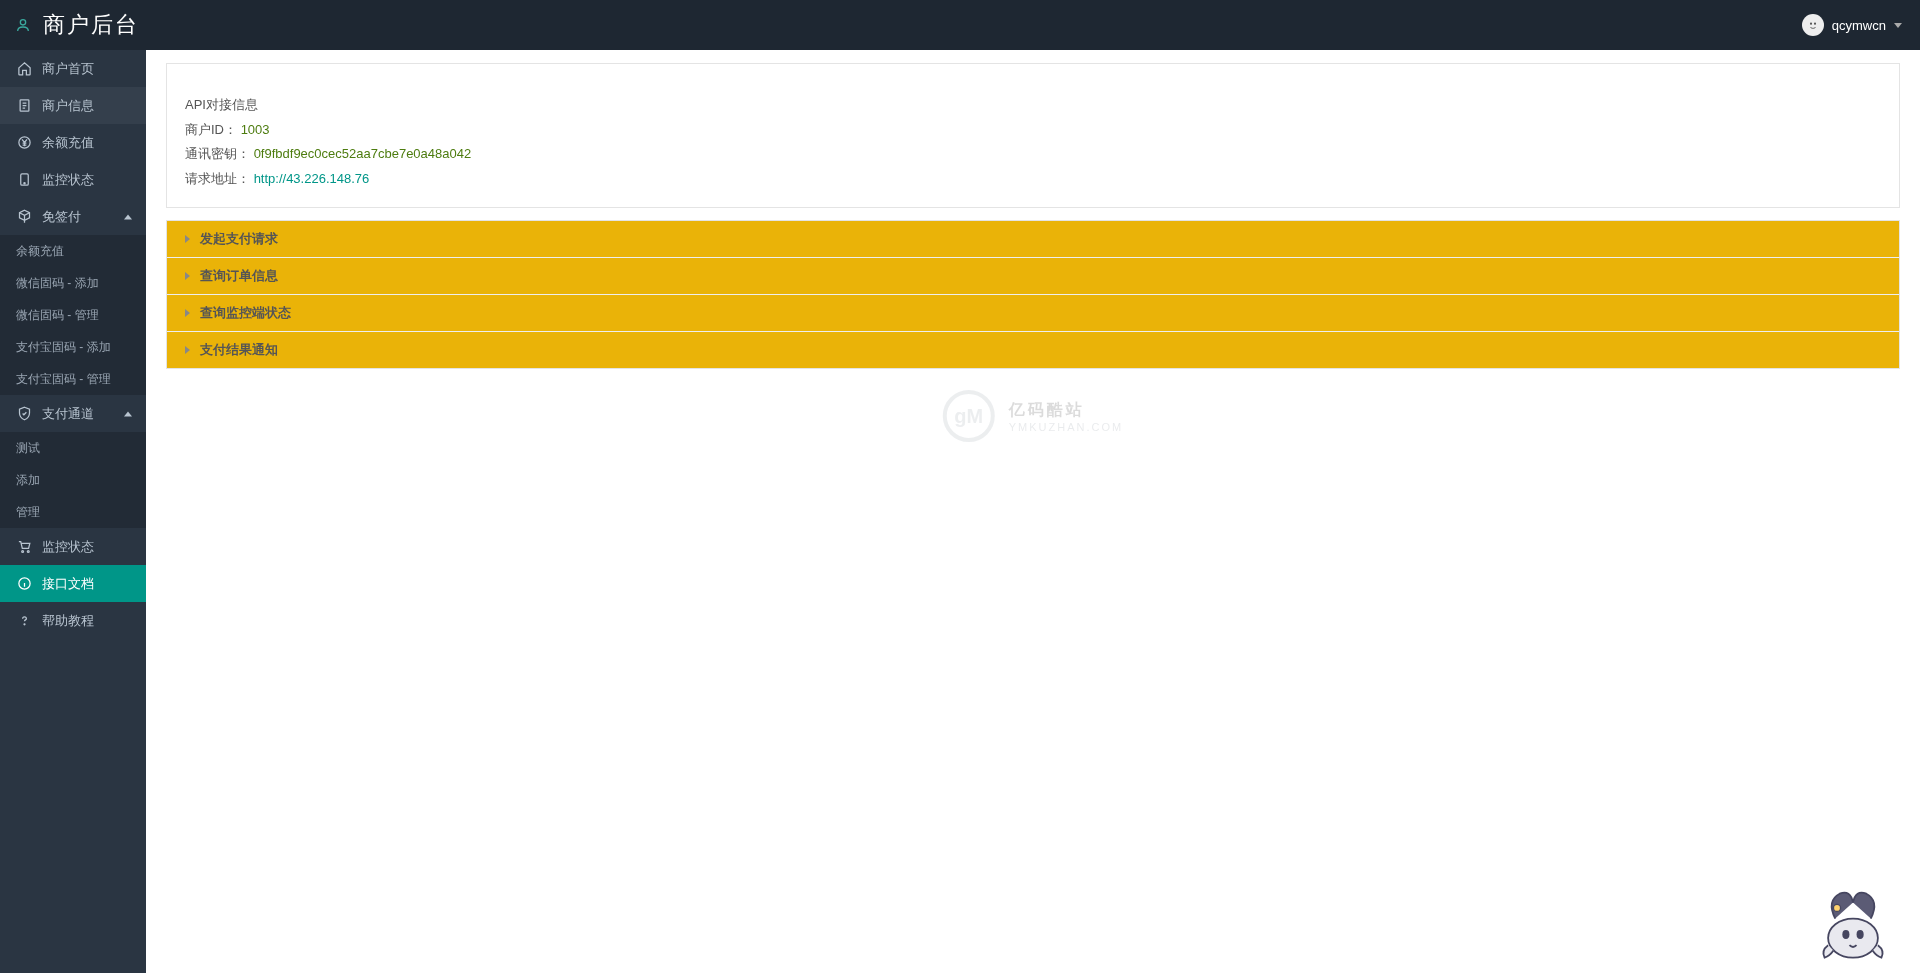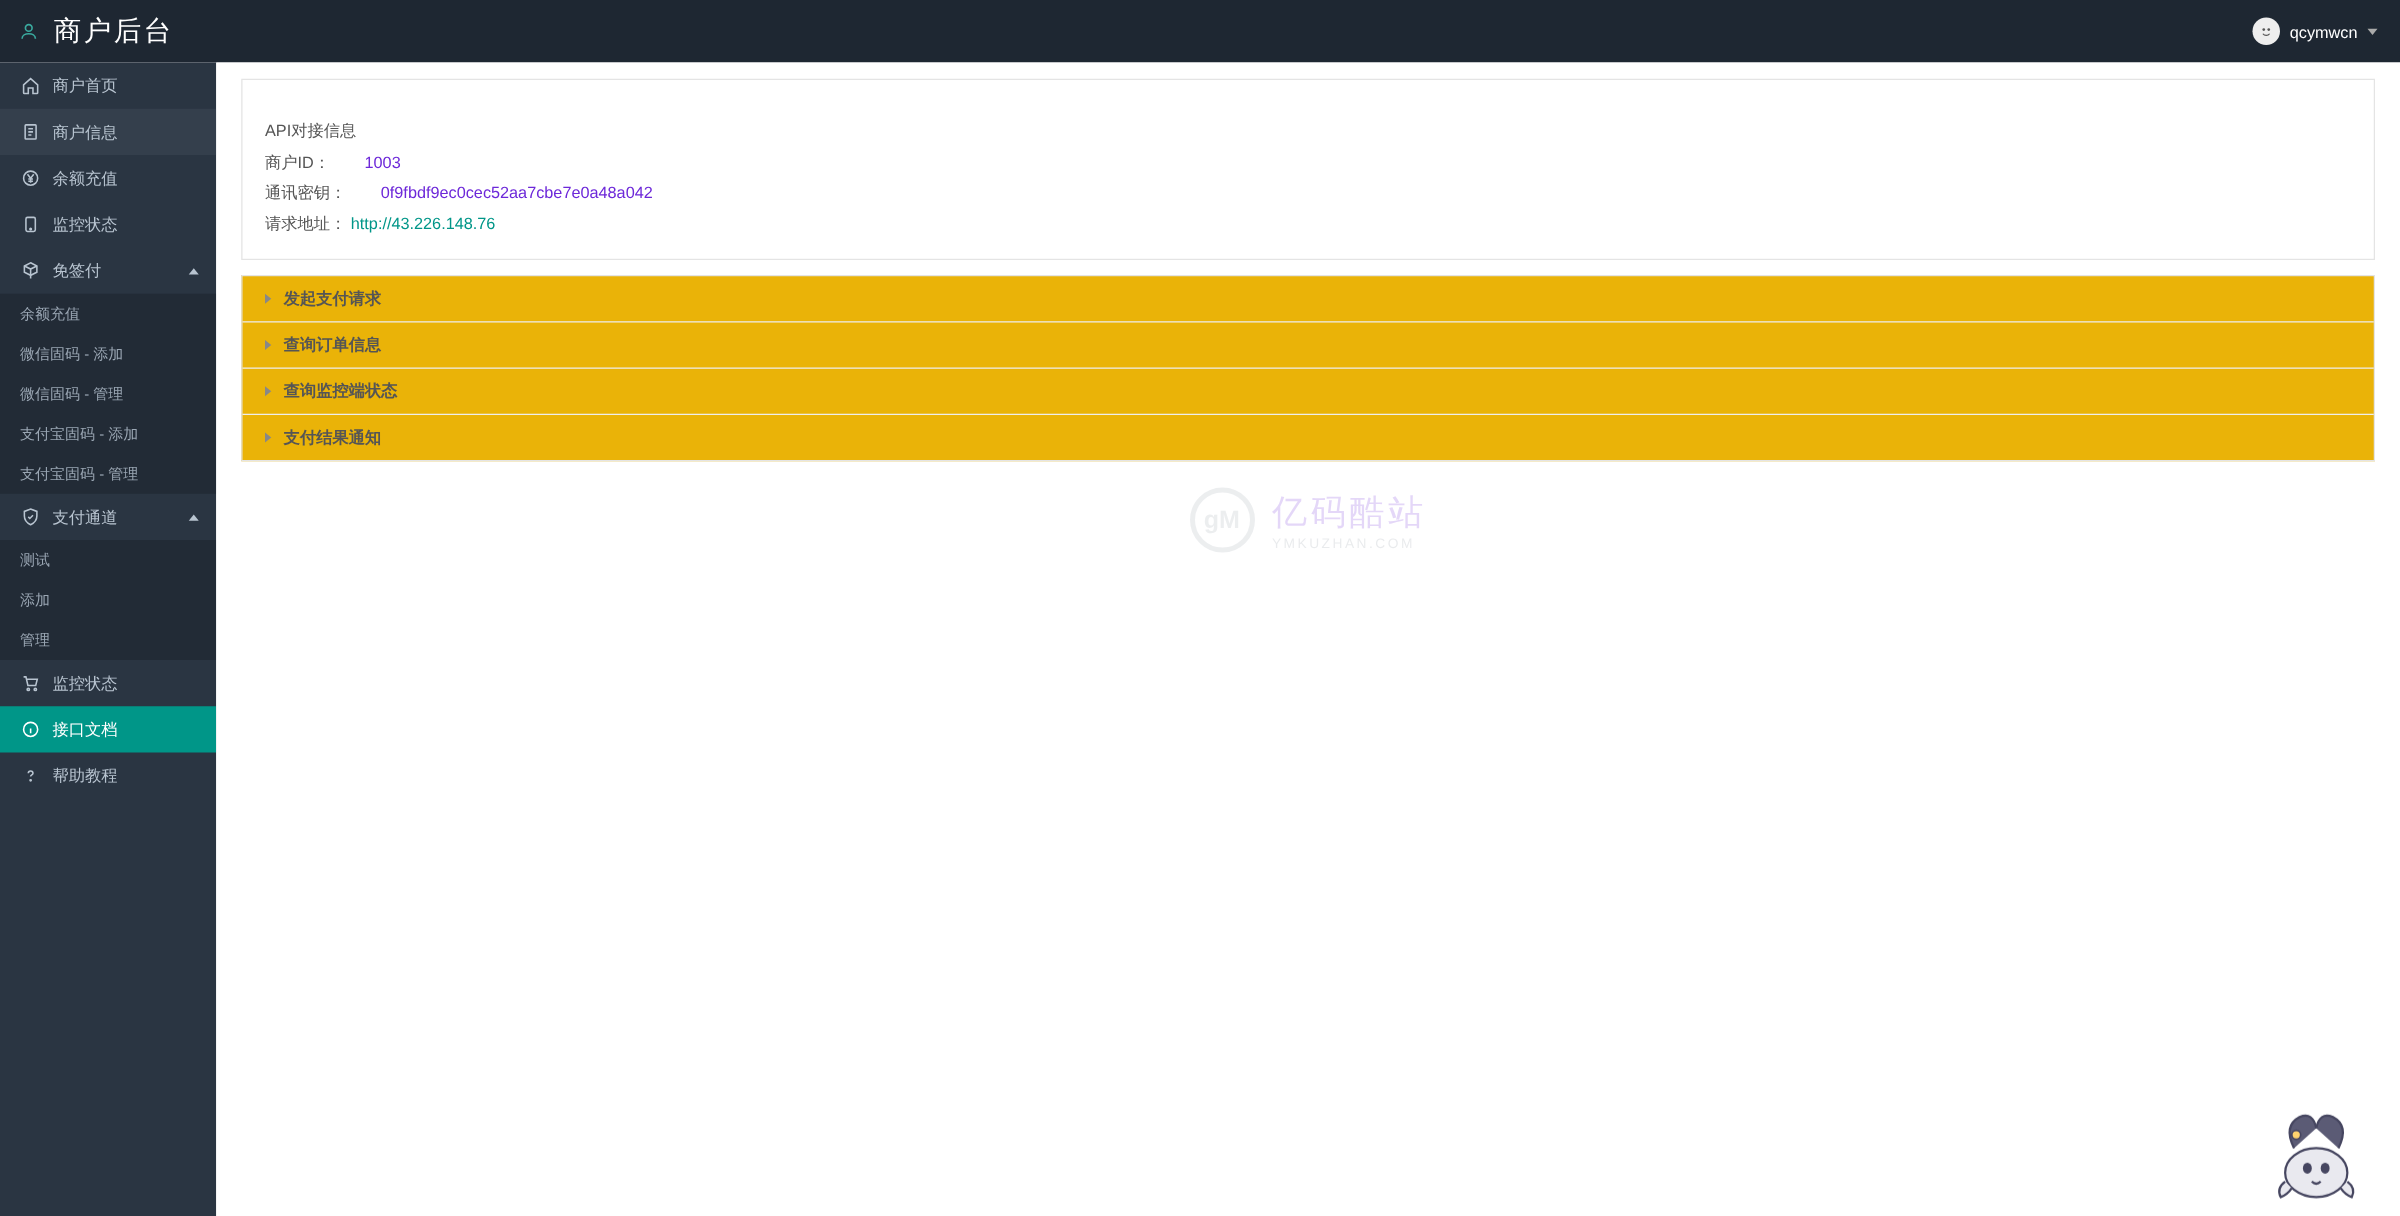--- a/index.html
+++ b/index.html
@@ -30,21 +30,21 @@
   border-left: 4px solid transparent;
   border-right: 4px solid transparent;
   border-top: 5px solid #aaa;
 }
 
 
 .layout { display: flex; height: calc(100vh - 50px); }
 
 
 .sidebar {
-  width: 173px;
+  width: 146px;
   background: #2a3542;
   color: #b8c4d0;
   overflow-y: auto;
   flex-shrink: 0;
 }
 .nav-item {
   display: flex; align-items: center;
   padding: 0 16px;
   height: 37px;
   cursor: pointer;
@@ -83,21 +83,21 @@
   position: relative;
 }
 .panel {
   border: 1px solid #e4e4e4;
   background: #fff;
   padding: 15px 18px;
   margin-bottom: 12px;
 }
 .panel .line { line-height: 1.9; font-size: 13px; color: #555; }
 .red { color: #d9302e; }
-.teal { color: #6d28d9; margin-left: 24px; }
+.teal { color: #4d7c0f; }
 .link-red { color: #d9302e; text-decoration: none; }
 .link-teal { color: #009688; text-decoration: none; }
 
 .accordion {
   border: 1px solid #e4e4e4;
   background: #eab308;
   font-weight: bold;
 }
 .acc-item {
   border-top: 1px solid #eee;
@@ -126,21 +126,21 @@
   opacity: 0.18;
   pointer-events: none;
   user-select: none;
 }
 .wm-circle {
   width: 52px; height: 52px;
   border: 4px solid #9aa3ad; border-radius: 50%;
   display: flex; align-items: center; justify-content: center;
   color: #9aa3ad; font-weight: 700; font-size: 20px;
 }
-.wm-text .big { font-size: 28px; font-weight: 400; color: #6d28d9; letter-spacing: 3px; }
+.wm-text .big { font-size: 16px; font-weight: 700; color: #404040; letter-spacing: 3px; }
 .wm-text .small { font-size: 11px; color: #8a939d; letter-spacing: 2px; }
 
 
 .mascot {
   position: fixed;
   right: 22px; bottom: 10px;
   width: 90px; height: 80px;
 }
 
 svg { display: block; }

